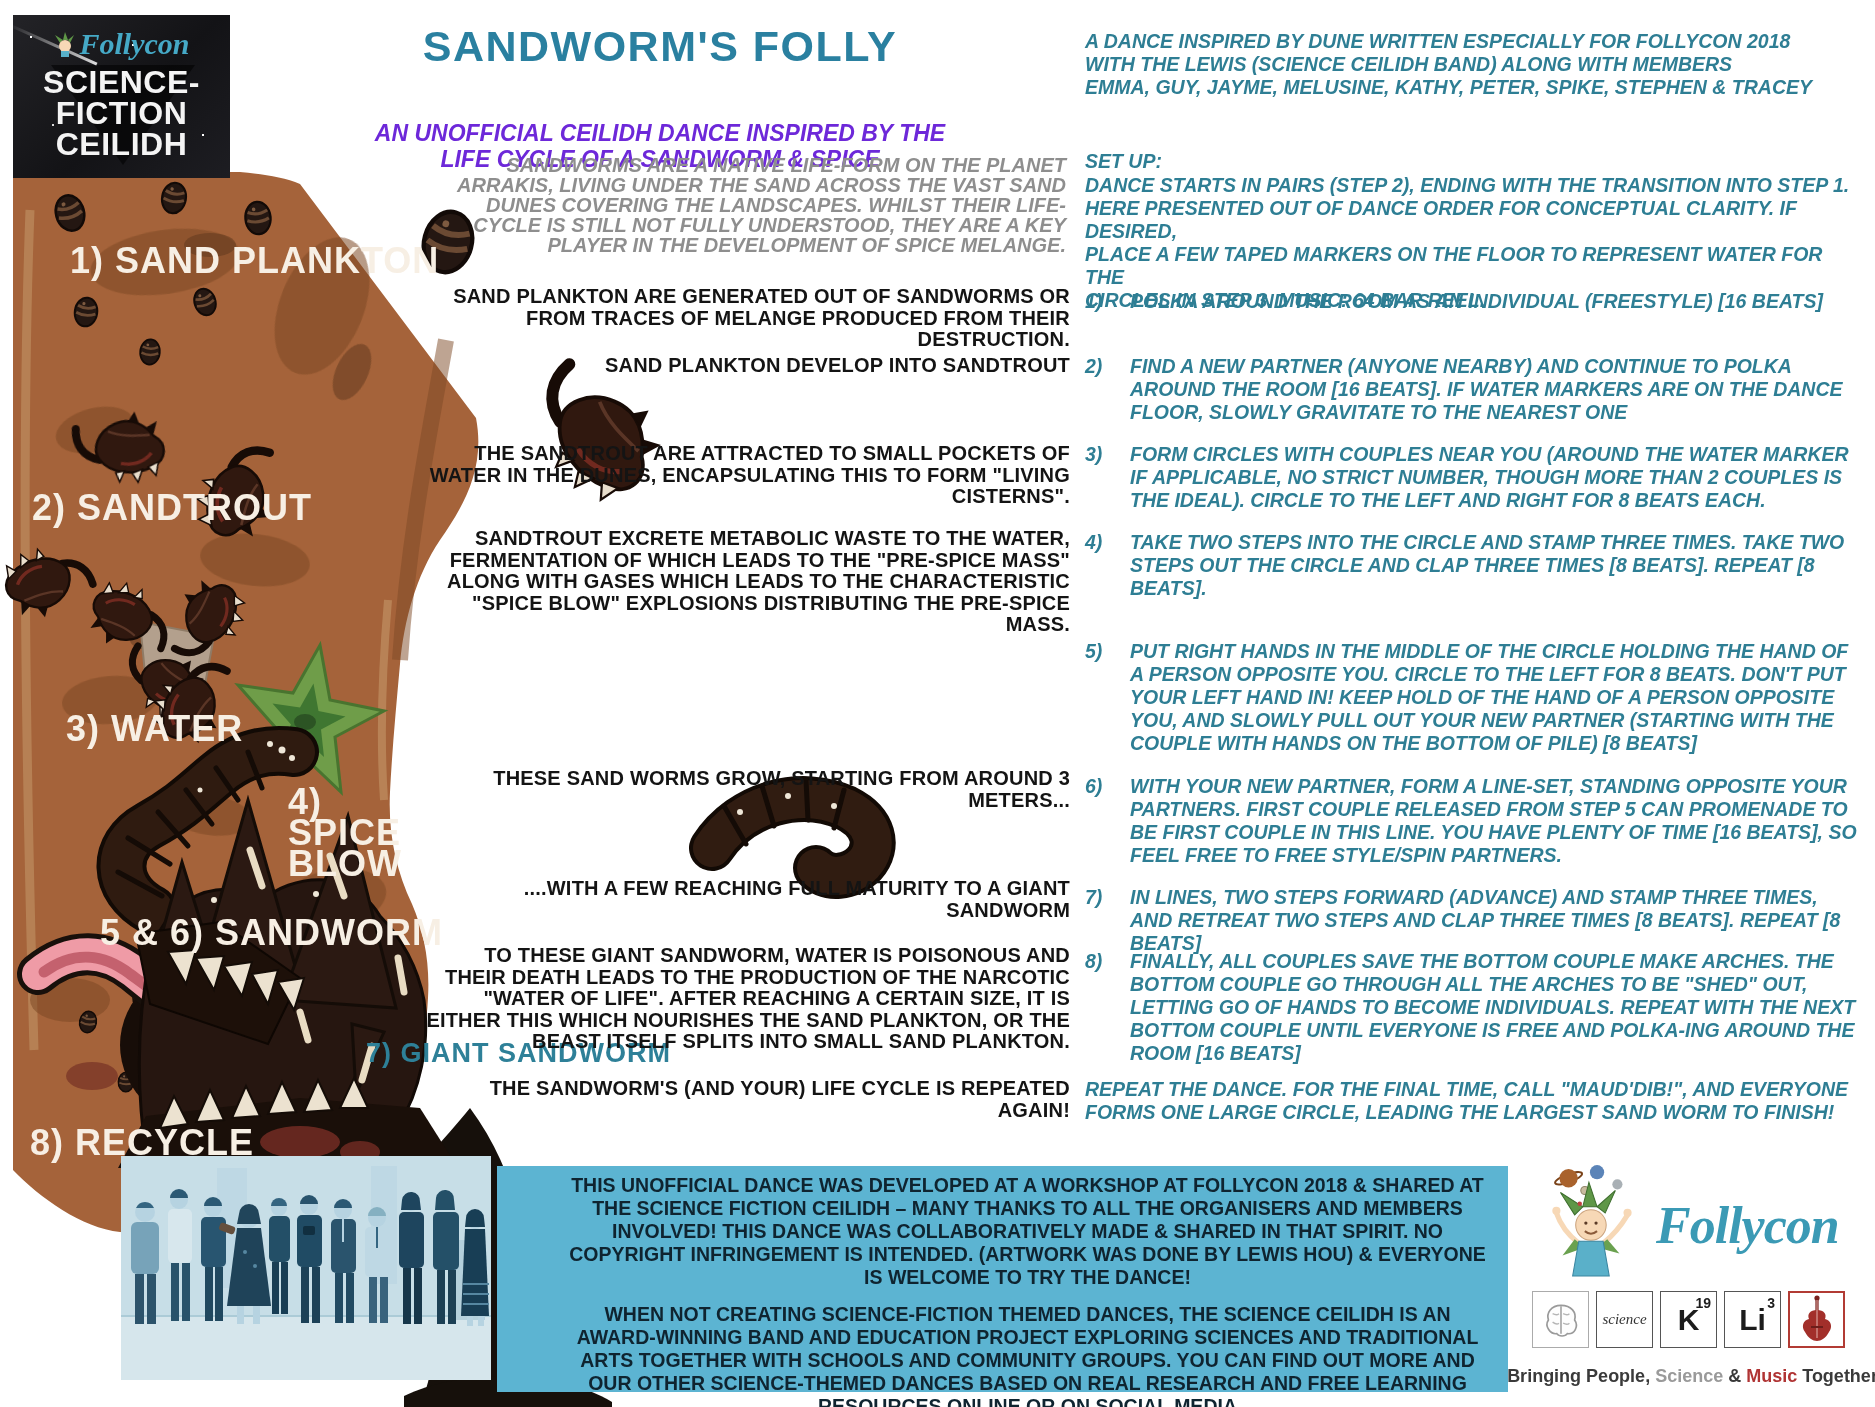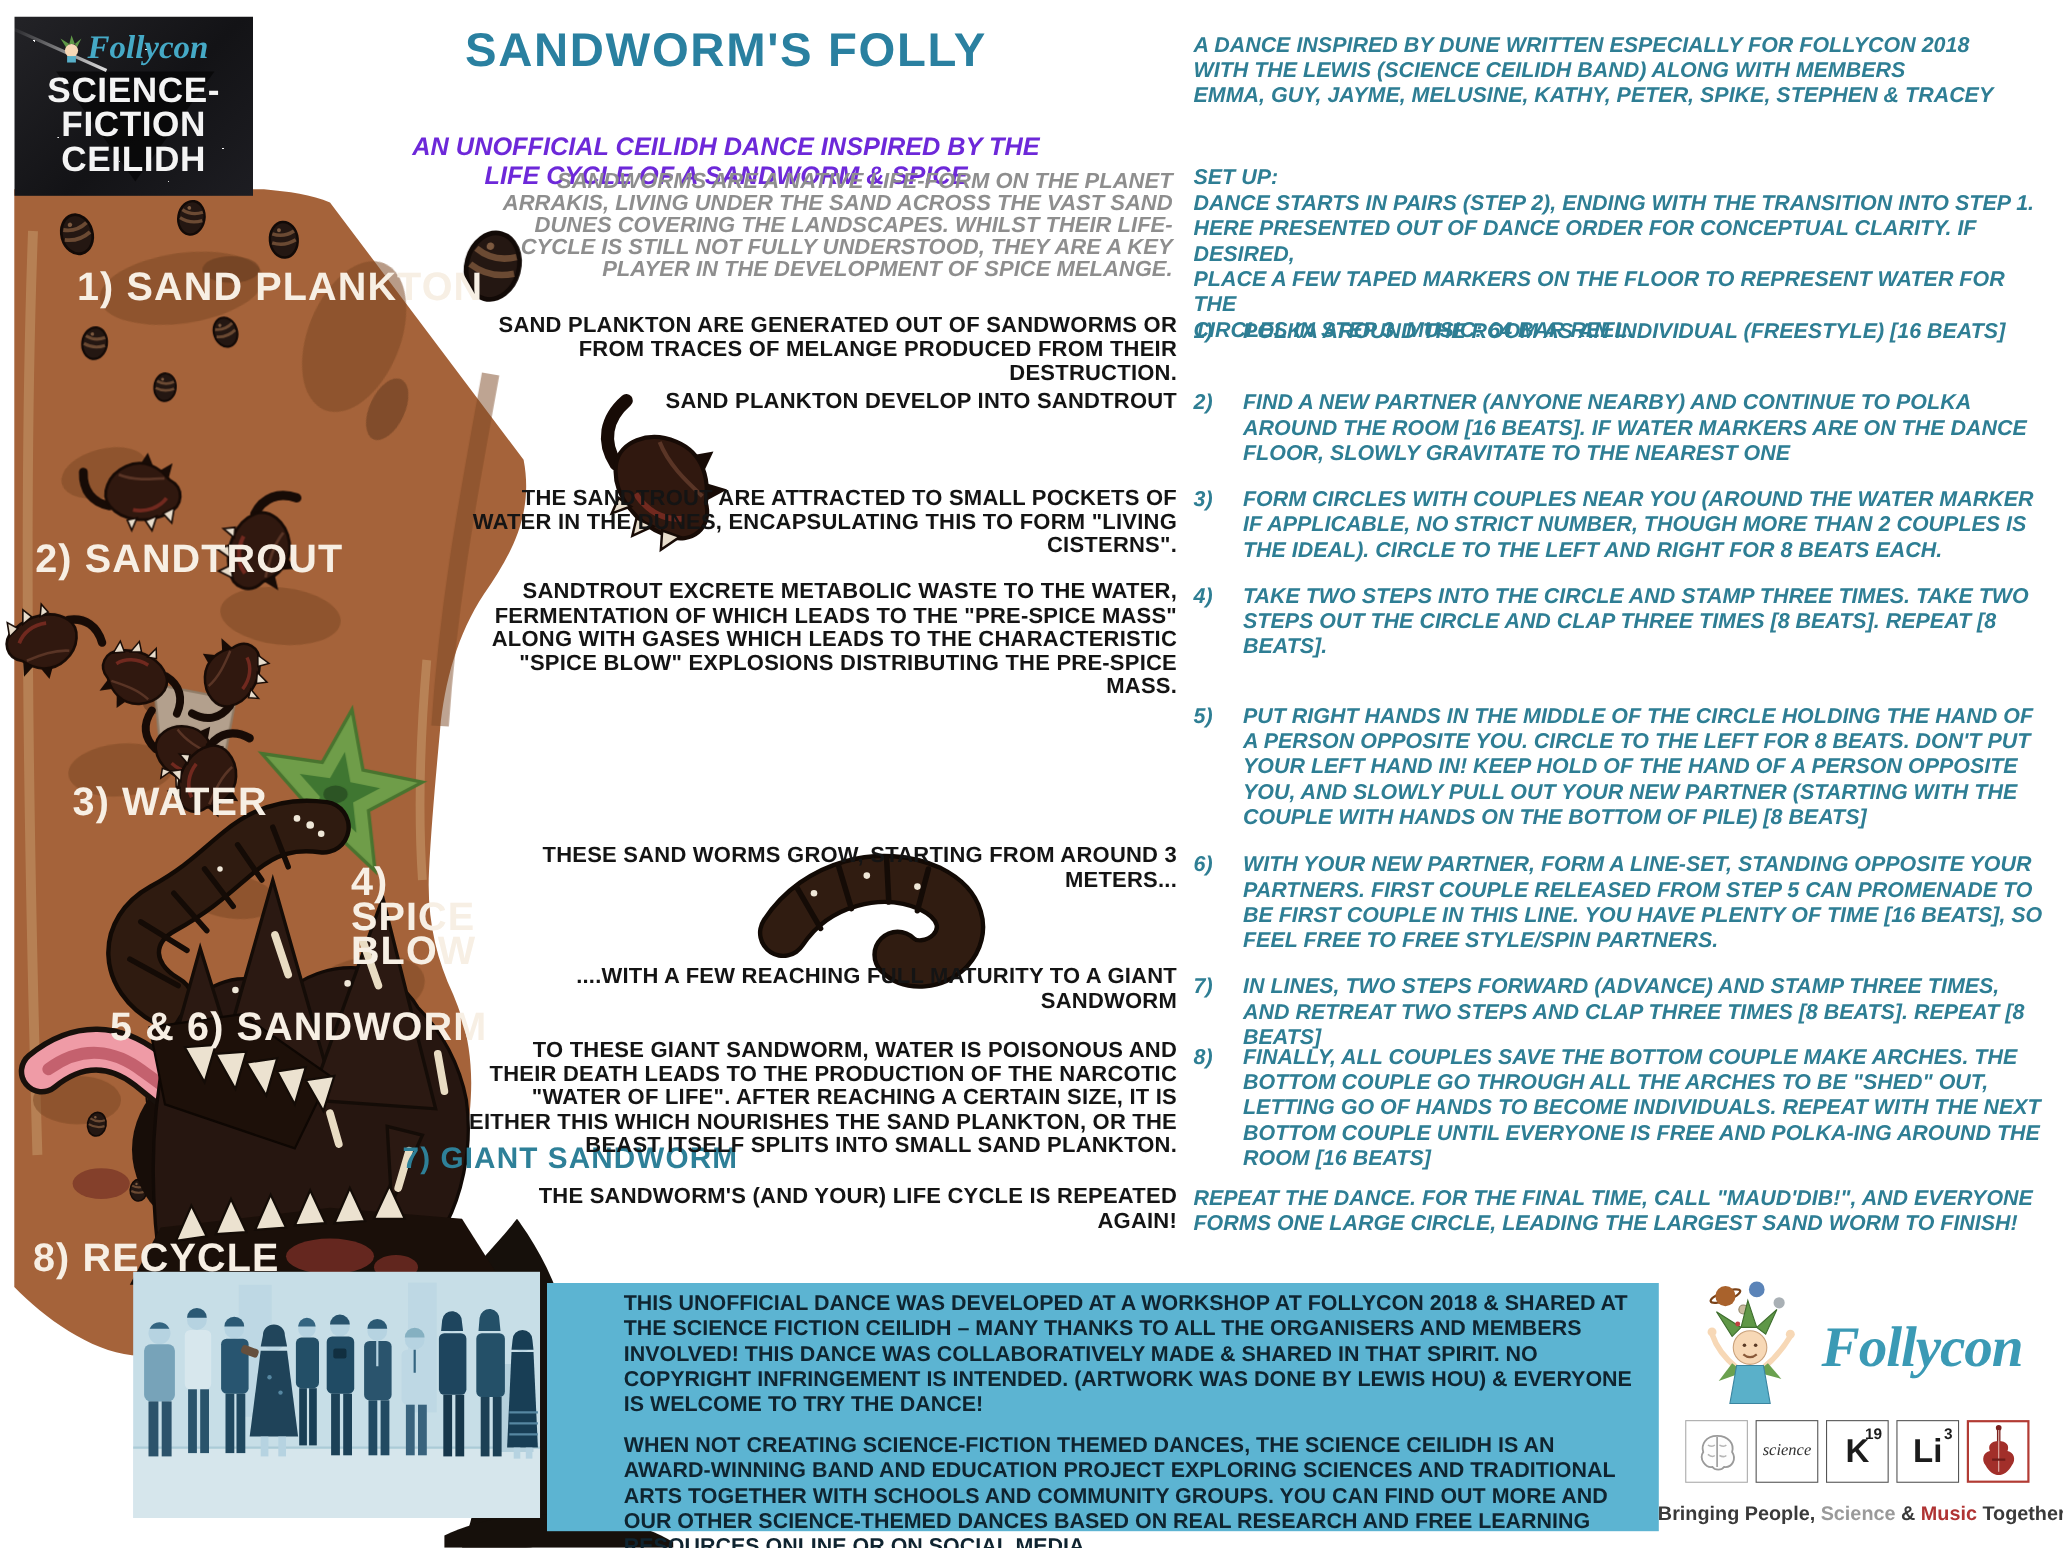--- a/index.html
+++ b/index.html
@@ -49,21 +49,21 @@
   .setup-label{left:1085px;top:150px;}
   .setup-body{left:1085px;top:174px;width:775px;white-space:pre-line;}
   .step{position:absolute;left:1085px;width:778px;}
   .step .num{position:absolute;left:0;top:0;}
   .step .txt{margin-left:45px;}
   .finale{left:1085px;top:1078px;width:778px;}
 
   
   .banner{left:497px;top:1166px;width:1011px;height:226px;background:#5cb4d2;box-sizing:border-box;
     padding:8px 20px 0 70px;}
-  .banner div{color:#0f2430;font-weight:bold;font-size:19.5px;line-height:23px;text-align:left;}
+  .banner div{color:#0f2430;font-weight:bold;font-size:19.5px;line-height:23px;text-align:center;}
   .banner .gap{height:14px;}
 
   
   .photo{left:121px;top:1156px;width:370px;height:224px;}
 
   
   .f-brand{left:1656px;top:1196px;font-family:"Liberation Serif",serif;font-style:italic;
     font-weight:bold;font-size:52px;color:#3b9ab5;letter-spacing:-1px;}
   .strip{left:1532px;top:1291px;display:flex;gap:7px;align-items:center;}
   .cell{width:57px;height:57px;box-sizing:border-box;border:1.5px solid #555555;background:#ffffff;
@@ -265,21 +265,21 @@
   </div>
 
   <div class="abs main-title">SANDWORM'S FOLLY</div>
   <div class="abs sub-title">AN UNOFFICIAL CEILIDH DANCE INSPIRED BY THE
 LIFE CYCLE OF A SANDWORM &amp; SPICE</div>
   <div class="abs intro">SANDWORMS ARE A NATIVE LIFE-FORM ON THE PLANET ARRAKIS, LIVING UNDER THE SAND ACROSS THE VAST SAND DUNES COVERING THE LANDSCAPES. WHILST THEIR LIFE-CYCLE IS STILL NOT FULLY UNDERSTOOD, THEY ARE A KEY PLAYER IN THE DEVELOPMENT OF SPICE MELANGE.</div>
 
   <div class="abs stage" style="left:70px;top:240px;">1) SAND PLANKTON</div>
   <div class="abs stage" style="left:32px;top:487px;">2) SANDTROUT</div>
   <div class="abs stage" style="left:66px;top:708px;">3) WATER</div>
-  <div class="abs stage" style="left:288px;top:786px;width:135px;white-space:normal;line-height:31px;margin-left:31px;">4) SPICE BLOW</div>
+  <div class="abs stage" style="left:288px;top:786px;width:135px;white-space:normal;line-height:31px;">4) SPICE BLOW</div>
   <div class="abs stage" style="left:100px;top:912px;">5 &amp; 6) SANDWORM</div>
   <div class="abs stage7" style="left:366px;top:1038px;">7) GIANT SANDWORM</div>
   <div class="abs stage" style="left:30px;top:1122px;">8) RECYCLE</div>
 
   <div class="abs lifep" style="top:286px;">SAND PLANKTON ARE GENERATED OUT OF SANDWORMS OR FROM TRACES OF MELANGE PRODUCED FROM THEIR DESTRUCTION.</div>
   <div class="abs lifep" style="top:355px;">SAND PLANKTON DEVELOP INTO SANDTROUT</div>
   <div class="abs lifep" style="top:443px;">THE SANDTROUT ARE ATTRACTED TO SMALL POCKETS OF WATER IN THE DUNES, ENCAPSULATING THIS TO FORM "LIVING CISTERNS".</div>
   <div class="abs lifep" style="top:528px;">SANDTROUT EXCRETE METABOLIC WASTE TO THE WATER, FERMENTATION OF WHICH LEADS TO THE "PRE-SPICE MASS" ALONG WITH GASES WHICH LEADS TO THE CHARACTERISTIC "SPICE BLOW" EXPLOSIONS DISTRIBUTING THE PRE-SPICE MASS.</div>
   <div class="abs lifep" style="top:768px;">THESE SAND WORMS GROW, STARTING FROM AROUND 3 METERS...</div>
   <div class="abs lifep" style="top:878px;">....WITH A FEW REACHING FULL MATURITY TO A GIANT SANDWORM</div>

